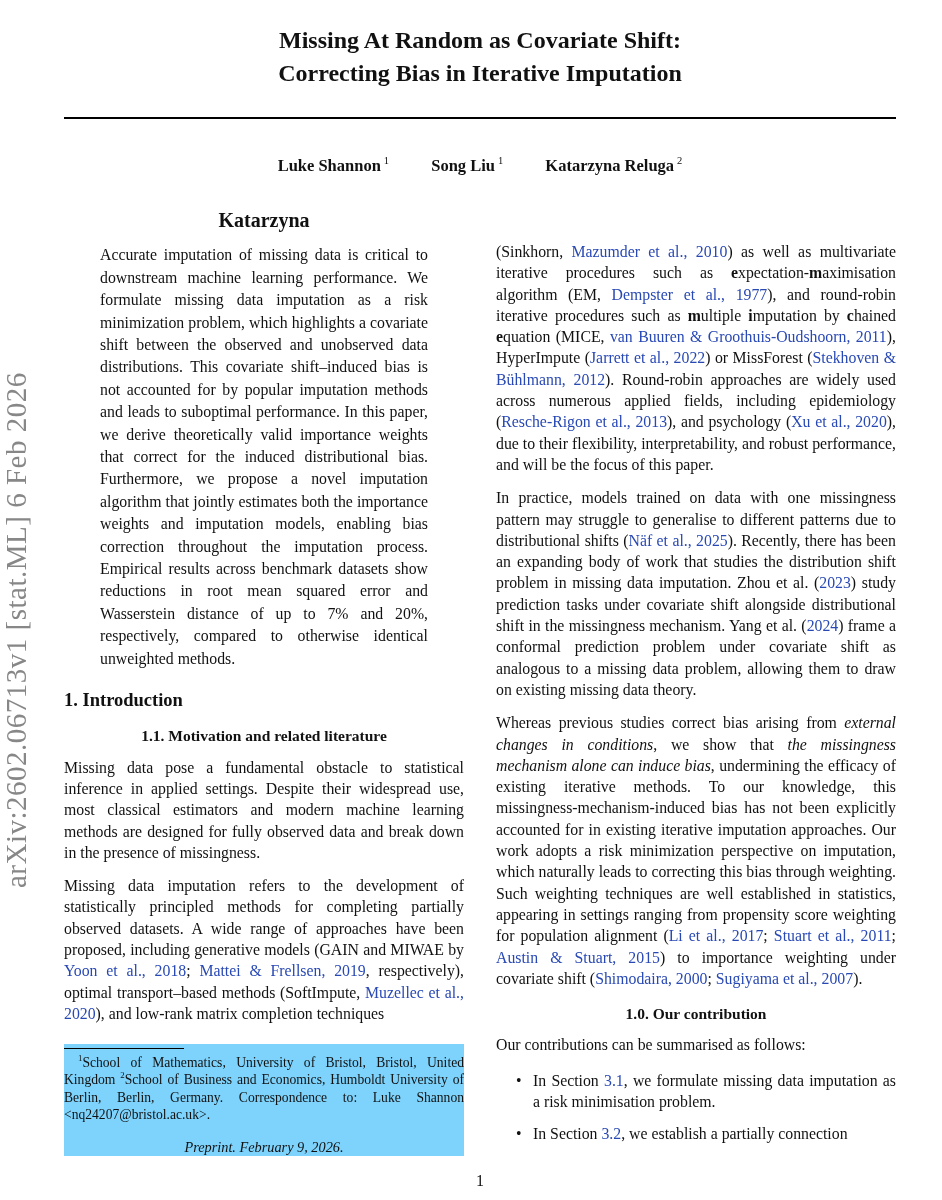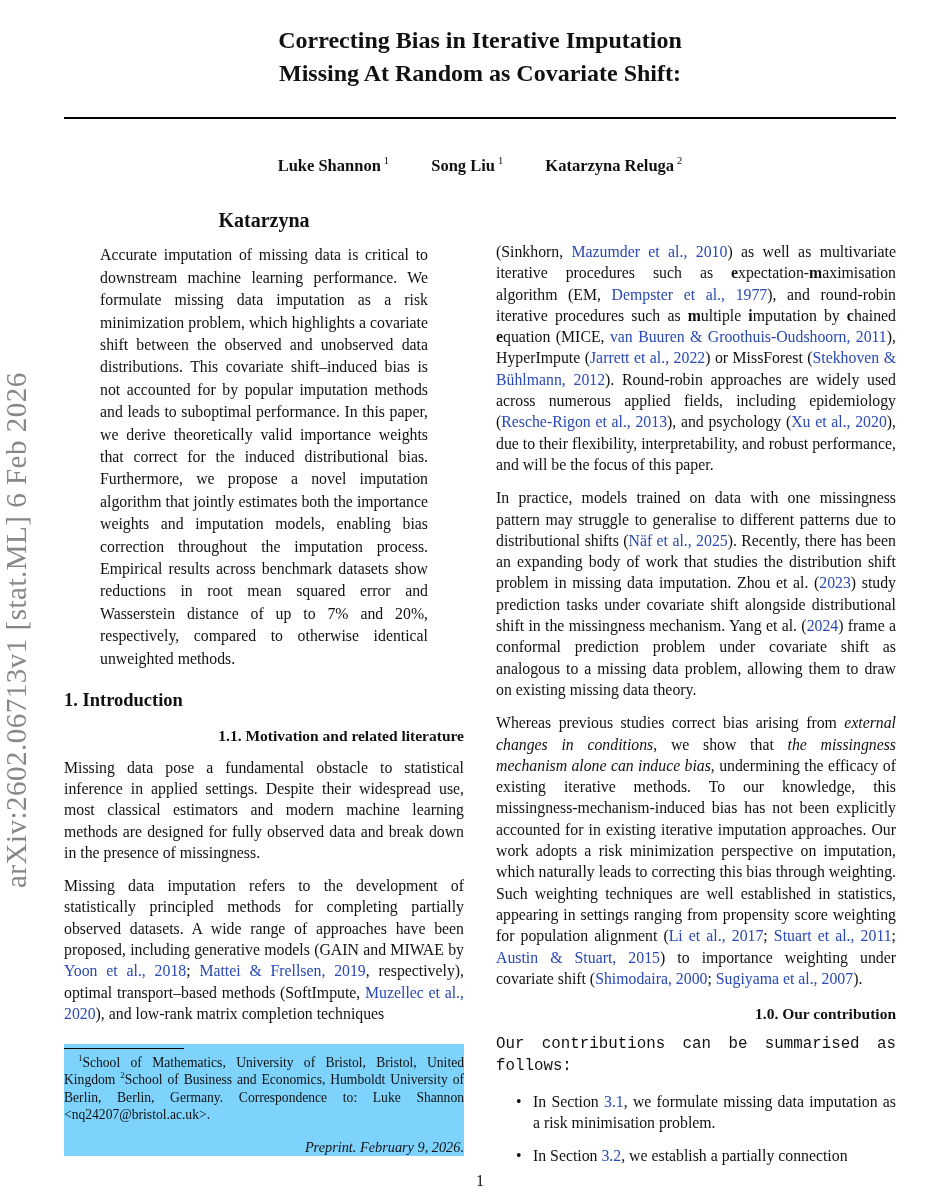--- a/index.html
+++ b/index.html
@@ -33,52 +33,52 @@
   
   .col{ position:absolute; top:210px; width:400px; font-size:15.8px; line-height:21.3px;
         text-align:justify; }
   .col-left{ left:64px; }
   .col-right{ left:496px; padding-top:3px;margin-top:28px; }
 
   .abstract-heading{ font-size:20px; font-weight:bold; text-align:center; margin:0 0 13px 0; }
   .abstract-text{ margin:0 36px; line-height:22.4px; }
 
   .section-heading{ font-size:18.5px; font-weight:bold; text-align:left; margin:20px 0 12px 0; }
-  .subsection-heading{ font-size:15.5px; font-weight:bold; text-align:right; margin:14px 0 10px 0; }
+  .subsection-heading{ font-size:15.5px; font-weight:bold; text-align:center; margin:14px 0 10px 0; }
   .body-par{ margin:0 0 12px 0; }
 
   .seg-c{ color:var(--cite-color); }
   .seg-i{ font-style:italic; }
   .seg-b{ font-weight:bold; }
   .seg-sup{ vertical-align:super; font-size:0.65em; line-height:0; }
 
-  .lead-par{ margin:0 0 11px 0;font-family:Liberation Mono, monospace; }
+  .lead-par{ margin:0 0 11px 0; }
   .bullets{ list-style:none; margin:14px 0 0 0; padding:0 0 0 20px; }
   .bullets li{ position:relative; padding-left:17px; margin-bottom:11px; }
   .bullet-mark{ position:absolute; left:0; top:0; }
 
   
   .footnote-block{ position:absolute; left:64px; top:1044px; width:400px; background:#7dd3fc; padding-top:4px; }
   .footnote-rule{ width:120px; border-top:1px solid #000; margin:0 0 5px 0; }
   .footnote{ font-size:13.6px; line-height:17.4px; margin:0; text-align:justify; text-indent:14px; }
-  .preprint{ font-size:14.3px; font-style:italic; margin:15px 0 0 0; text-align:right; }
+  .preprint{ font-size:14.3px; font-style:italic; margin:15px 0 0 0; text-align:center; }
 
   .page-number{ position:absolute; left:64px; top:1172px; width:832px; text-align:center; font-size:16px; }
 </style>
 </head>
 <body>
 
 <div class="page">
 
   <div class="arxiv-stamp">arXiv:2602.06713v1  [stat.ML]  6 Feb 2026</div>
 
   <header class="title-block">
     <h1 class="title">
+      <span class="tl">Missing At Random as Covariate Shift:</span>
       <span class="tl">Correcting Bias in Iterative Imputation</span>
-      <span class="tl">Missing At Random as Covariate Shift:</span>
     </h1>
   </header>
 
   <div class="title-rule"></div>
 
   <div class="authors">
     <span class="author"><span>Luke Shannon</span><sup>1</sup></span>
     <span class="author"><span>Song Liu</span><sup>1</sup></span>
     <span class="author"><span>Katarzyna Reluga</span><sup>2</sup></span>
   </div>

